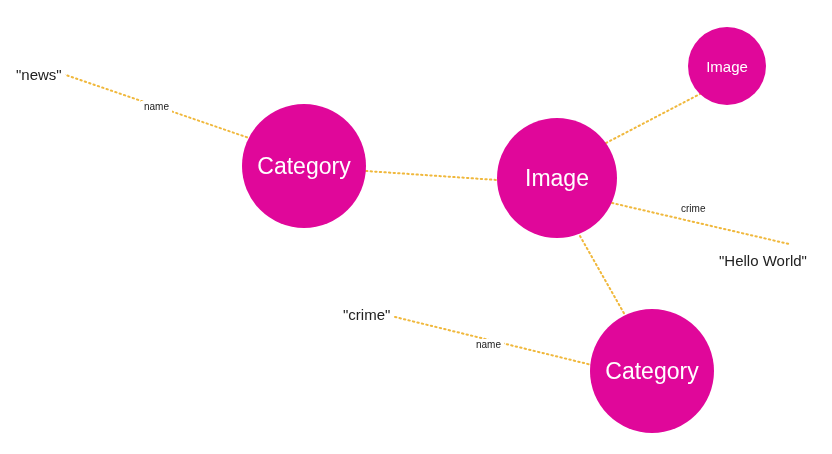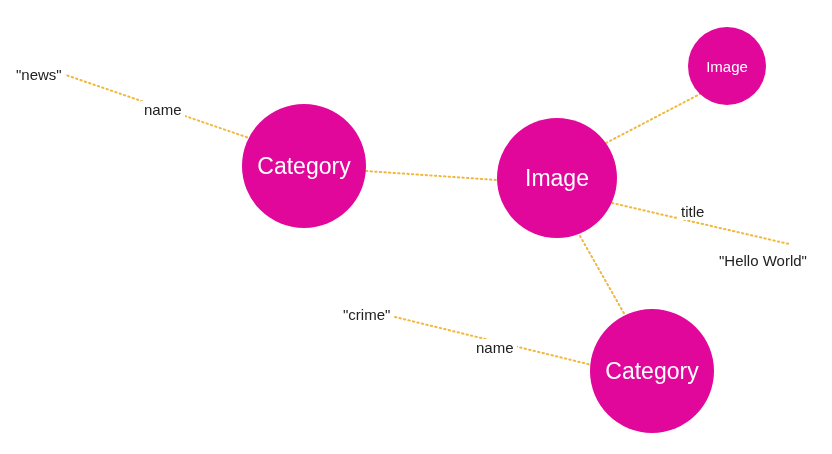--- a/index.html
+++ b/index.html
@@ -57,21 +57,21 @@
     font-size: 15px;
     line-height: 1;
     white-space: nowrap;
     background: #ffffff;
     padding: 1px 3px;
   }
   .edge-label {
     position: absolute;
     color: #1a1a1a;
     font-family: "Liberation Sans", sans-serif;
-    font-size: 15px;
+    font-size: 10px;
     line-height: 1;
     white-space: nowrap;
     background: #ffffff;
     padding: 1px 3px;
   }
 </style>
 </head>
 <body>
 
 <div id="graph-canvas" style="width: 832px; height: 454px; background: rgb(255, 255, 255);">
@@ -96,21 +96,21 @@
       </div>
       <div class="graph-node" style="left: 688px; top: 27px; width: 78px; height: 78px; background: rgb(224, 7, 154);">
         <span class="node-label" style="font-size: 15px; color: rgb(255, 255, 255);">Image</span>
       </div>
       <div class="graph-node" style="left: 590px; top: 309px; width: 124px; height: 124px; background: rgb(224, 7, 154);">
         <span class="node-label" style="font-size: 23px; color: rgb(255, 255, 255);">Category</span>
       </div>
     </div>
   <div id="edge-labels-layer">
       <div class="edge-label" style="left: 141px; top: 101px; color: rgb(33, 33, 33);">name</div>
-      <div class="edge-label" style="left: 678px; top: 203px; color: rgb(33, 33, 33);">title</div>
+      <div class="edge-label" style="left: 678px; top: 203px; color: rgb(33, 33, 33);">crime</div>
       <div class="edge-label" style="left: 473px; top: 339px; color: rgb(33, 33, 33);">name</div>
     </div>
   <div id="props-layer">
       <div class="prop-text" style="left: 13px; top: 66px; color: rgb(33, 33, 33);">"news"</div>
       <div class="prop-text" style="left: 716px; top: 252px; color: rgb(33, 33, 33);">"Hello World"</div>
       <div class="prop-text" style="left: 340px; top: 306px; color: rgb(33, 33, 33);">"crime"</div>
     </div>
 
 </div>
 

